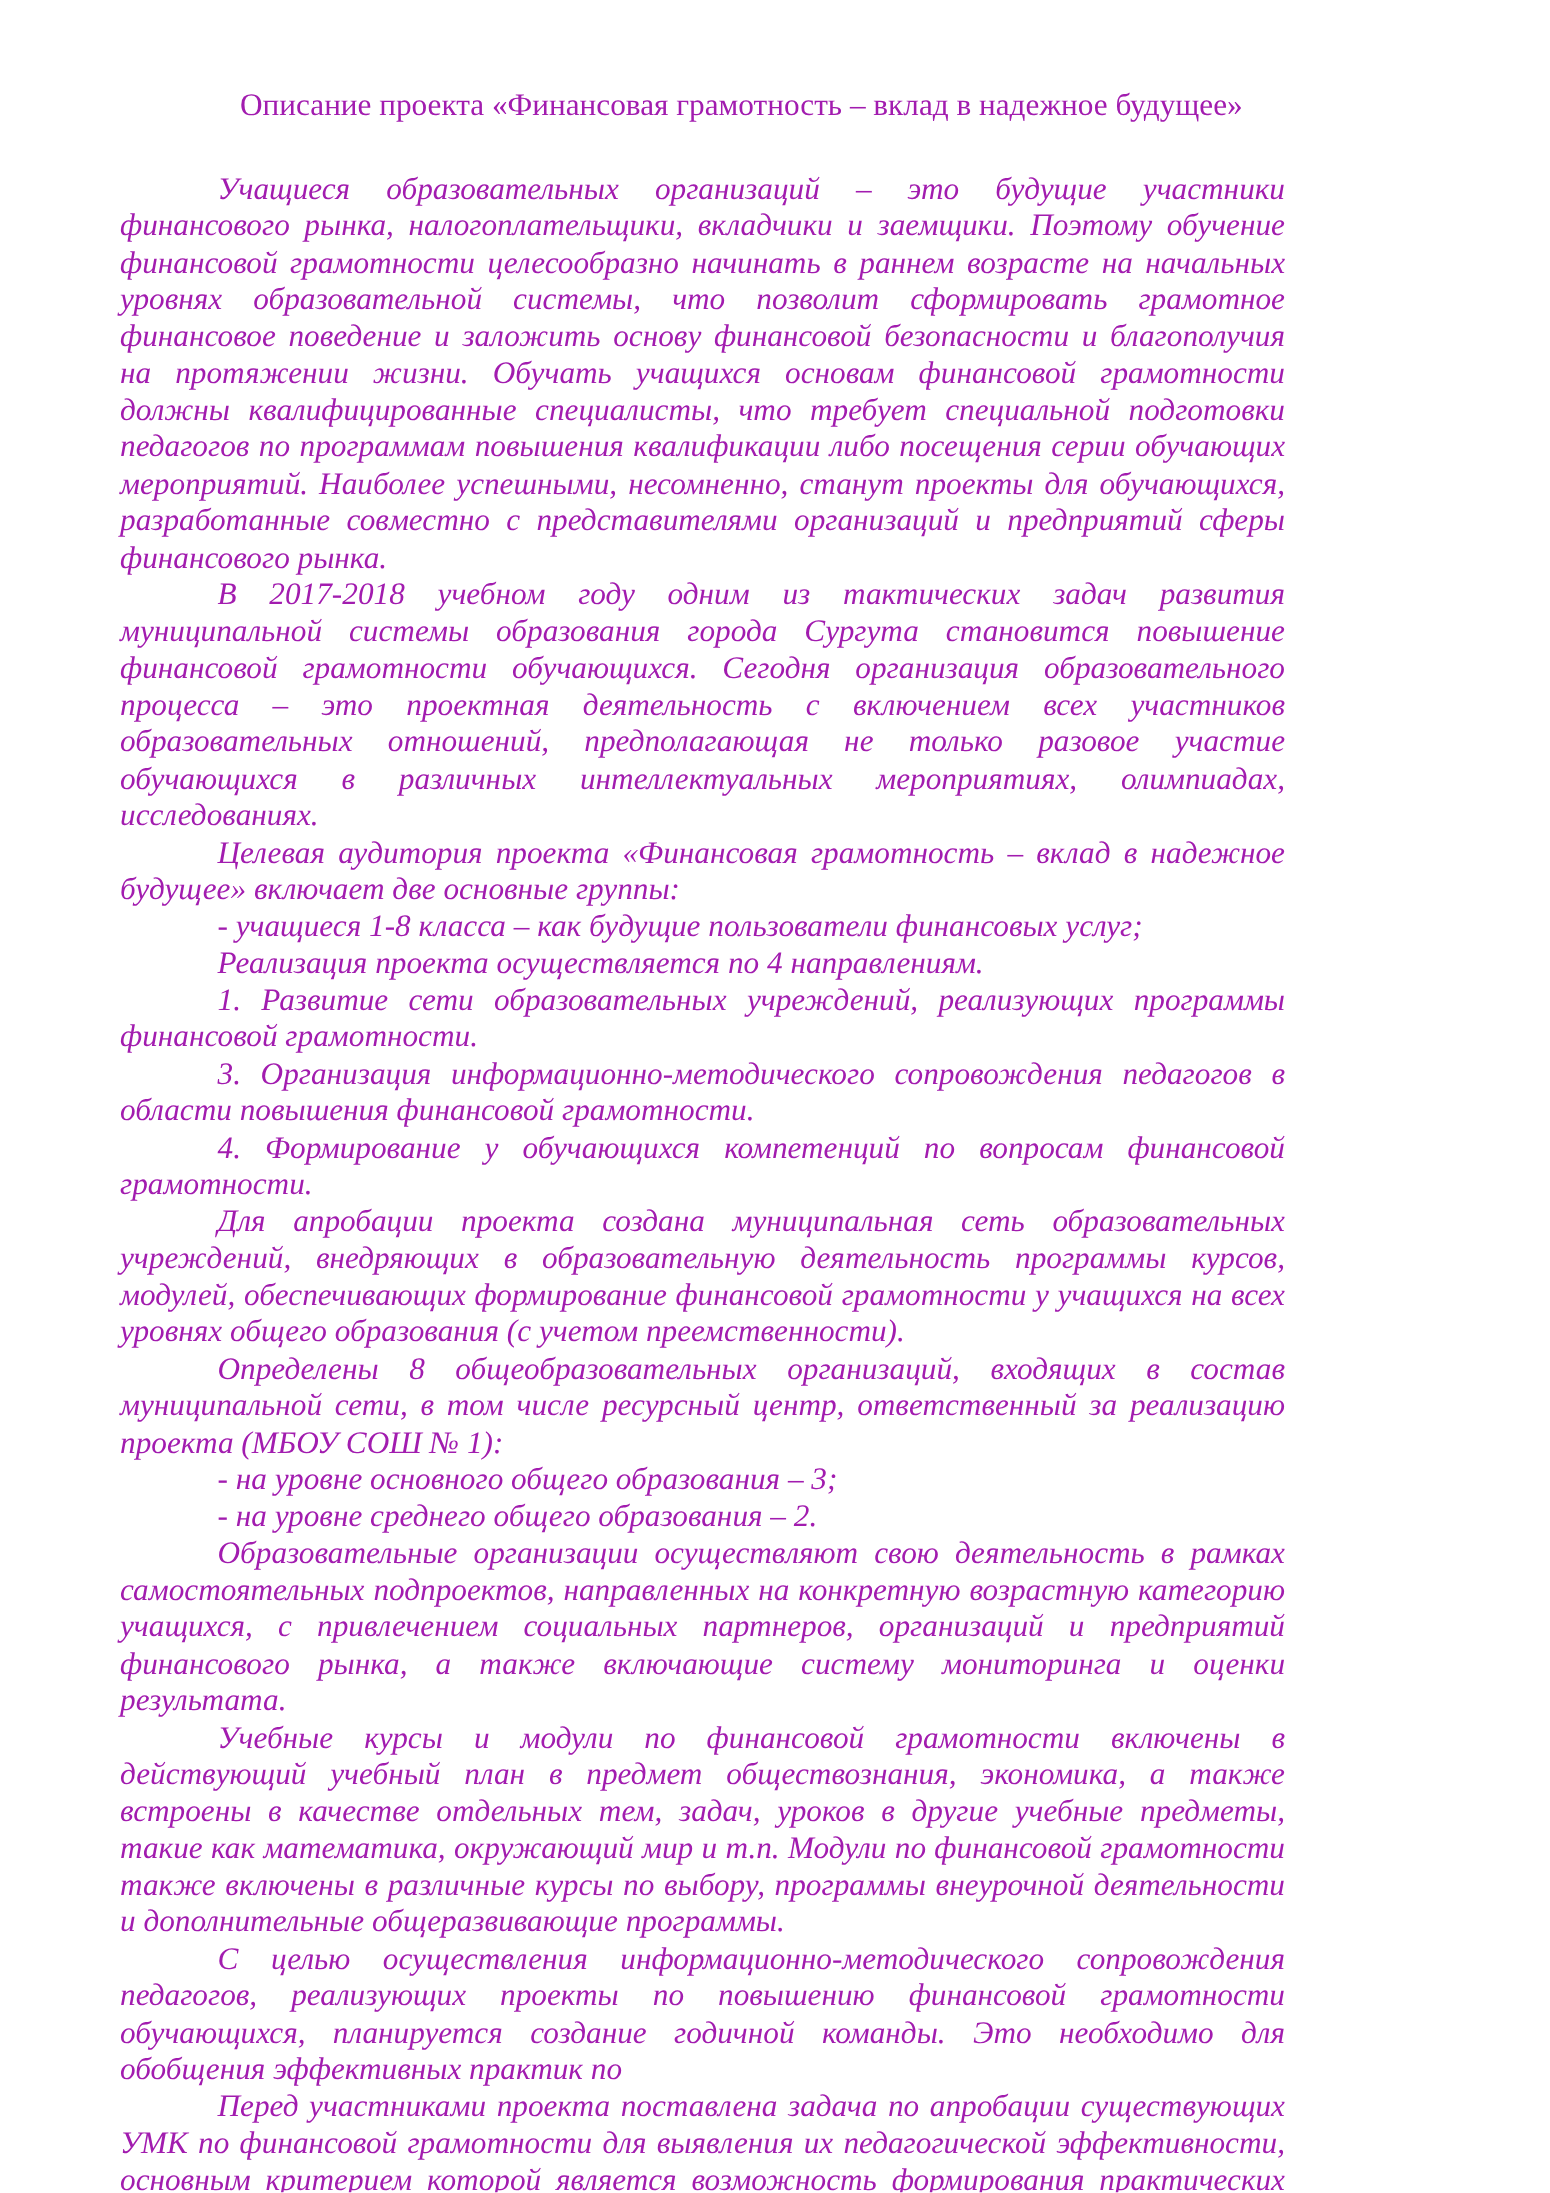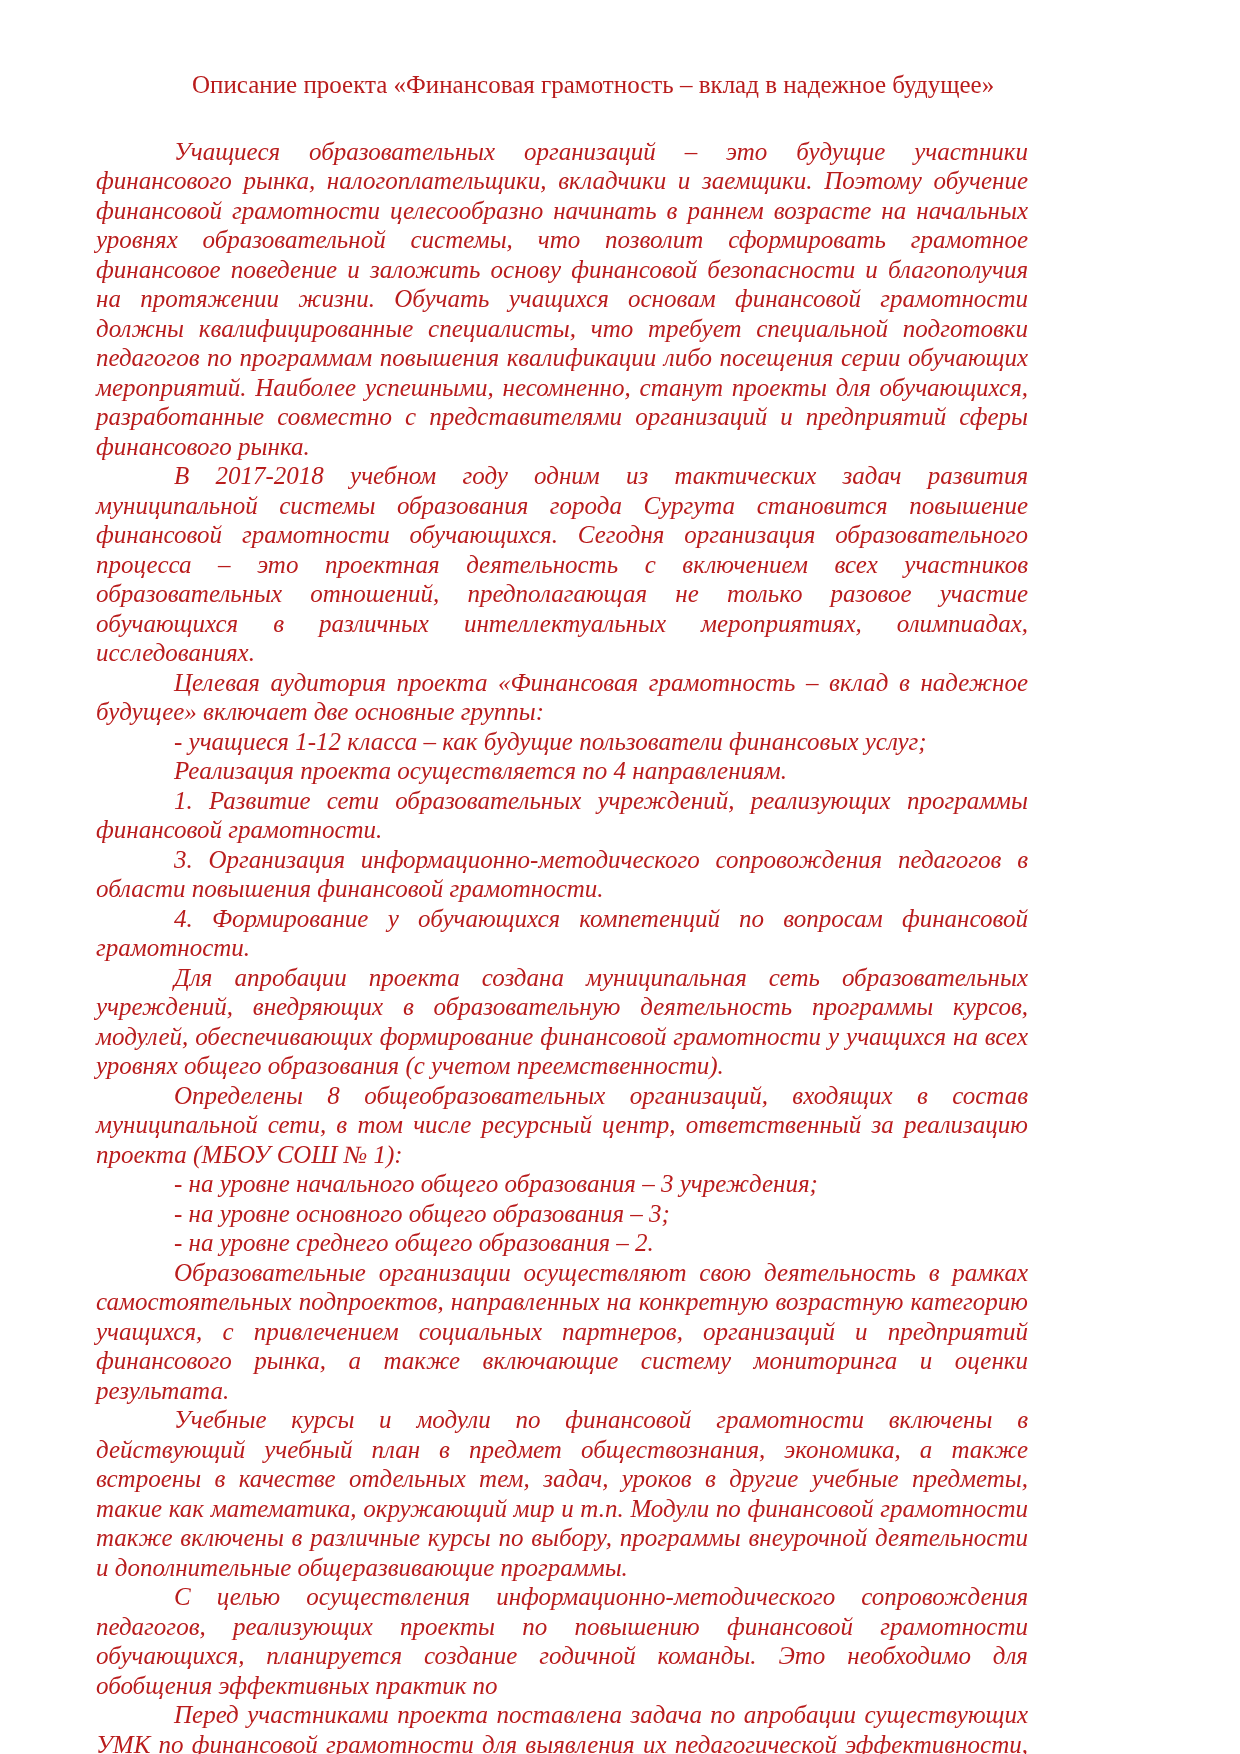--- a/index.html
+++ b/index.html
@@ -6,21 +6,21 @@
     margin: 0;
     padding: 0;
     background: #ffffff;
   }
   .page {
     position: relative;
     width: 1080px;
     height: 1754px;
     box-sizing: border-box;
     background: #ffffff;
-    color: #b91c1c;
+    color: #a21caf;
     font-family: "Liberation Serif", "DejaVu Serif", serif;
     font-size: 25px;
     line-height: 29.5px;
     padding: 70px 52px 40px 96px;
     overflow: hidden;
   }
   .doc-title {
     margin: 0 0 37px 0;
     text-align: left;
     text-indent: 96px;
@@ -39,28 +39,27 @@
 </head>
 <body>
 
 <div class="page">
   <h1 class="doc-title">Описание проекта «Финансовая грамотность – вклад в надежное будущее»</h1>
 
   <div class="doc-body">
     <p>Учащиеся образовательных организаций – это будущие участники финансового рынка, налогоплательщики, вкладчики и заемщики. Поэтому обучение финансовой грамотности целесообразно начинать в раннем возрасте на начальных уровнях образовательной системы, что позволит сформировать грамотное финансовое поведение и заложить основу финансовой безопасности и благополучия на протяжении жизни. Обучать учащихся основам финансовой грамотности должны квалифицированные специалисты, что требует специальной подготовки педагогов по программам повышения квалификации либо посещения серии обучающих мероприятий. Наиболее успешными, несомненно, станут проекты для обучающихся, разработанные совместно с представителями организаций и предприятий сферы финансового рынка.</p>
     <p>В 2017-2018 учебном году одним из тактических задач развития муниципальной системы образования города Сургута становится повышение финансовой грамотности обучающихся. Сегодня организация образовательного процесса – это проектная деятельность с включением всех участников образовательных отношений, предполагающая не только разовое участие обучающихся в различных интеллектуальных мероприятиях, олимпиадах, исследованиях.</p>
     <p>Целевая аудитория проекта «Финансовая грамотность – вклад в надежное будущее» включает две основные группы:</p>
-    <p>- учащиеся 1-12 класса – как будущие пользователи финансовых услуг;</p>
+    <p>- учащиеся 1-8 класса – как будущие пользователи финансовых услуг;</p>
     <p>Реализация проекта осуществляется по 4 направлениям.</p>
     <p>1. Развитие сети образовательных учреждений, реализующих программы  финансовой грамотности.</p>
     <p>3. Организация информационно-методического сопровождения педагогов в области повышения финансовой грамотности.</p>
     <p>4. Формирование у обучающихся компетенций по вопросам финансовой грамотности.</p>
     <p>Для апробации проекта создана муниципальная сеть образовательных учреждений, внедряющих в образовательную деятельность программы курсов, модулей, обеспечивающих формирование финансовой грамотности у учащихся на всех уровнях общего образования (с учетом преемственности).</p>
     <p>Определены 8 общеобразовательных организаций, входящих в состав муниципальной сети, в том числе ресурсный центр, ответственный за реализацию проекта (МБОУ СОШ № 1):</p>
-    <p>- на уровне начального общего образования – 3 учреждения;</p>
     <p>- на уровне основного общего образования – 3;</p>
     <p>- на уровне среднего общего образования – 2.</p>
     <p>Образовательные организации осуществляют свою деятельность в рамках самостоятельных подпроектов, направленных на конкретную возрастную категорию учащихся, с привлечением социальных партнеров, организаций и предприятий финансового рынка, а также включающие систему мониторинга и оценки результата.</p>
     <p>Учебные курсы и модули по финансовой грамотности включены в действующий учебный план в предмет обществознания, экономика, а также встроены в качестве отдельных тем, задач, уроков в другие учебные предметы, такие как математика, окружающий мир и т.п. Модули по финансовой грамотности также включены в различные курсы по выбору, программы внеурочной деятельности и дополнительные общеразвивающие программы.</p>
     <p>С целью осуществления информационно-методического сопровождения педагогов, реализующих проекты по повышению финансовой грамотности обучающихся, планируется создание годичной команды. Это необходимо для обобщения эффективных практик по</p>
     <p>Перед участниками проекта поставлена задача по апробации существующих УМК по финансовой грамотности для выявления их педагогической эффективности, основным критерием которой является возможность формирования практических навыков и умений сознательного рационального поведения в финансовой сфере школьников.</p>
   </div>
 </div>
 
 </body></html>

